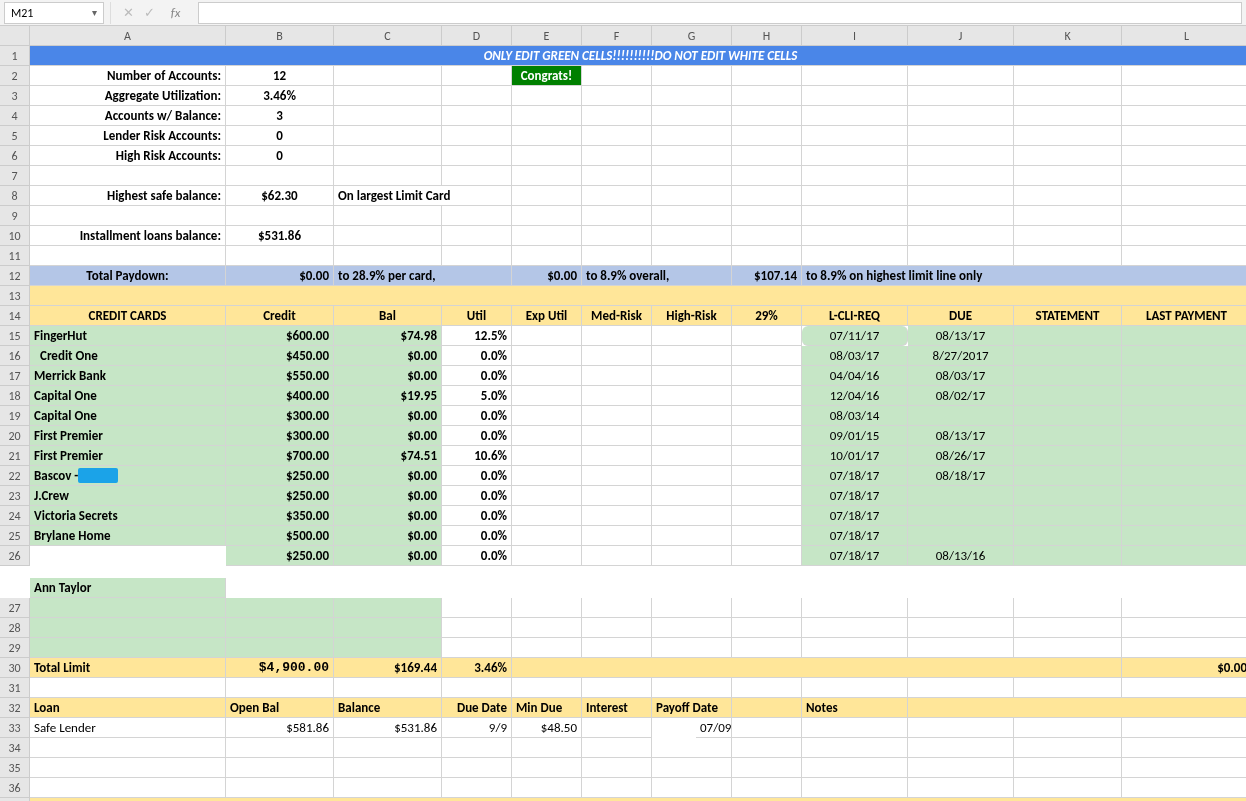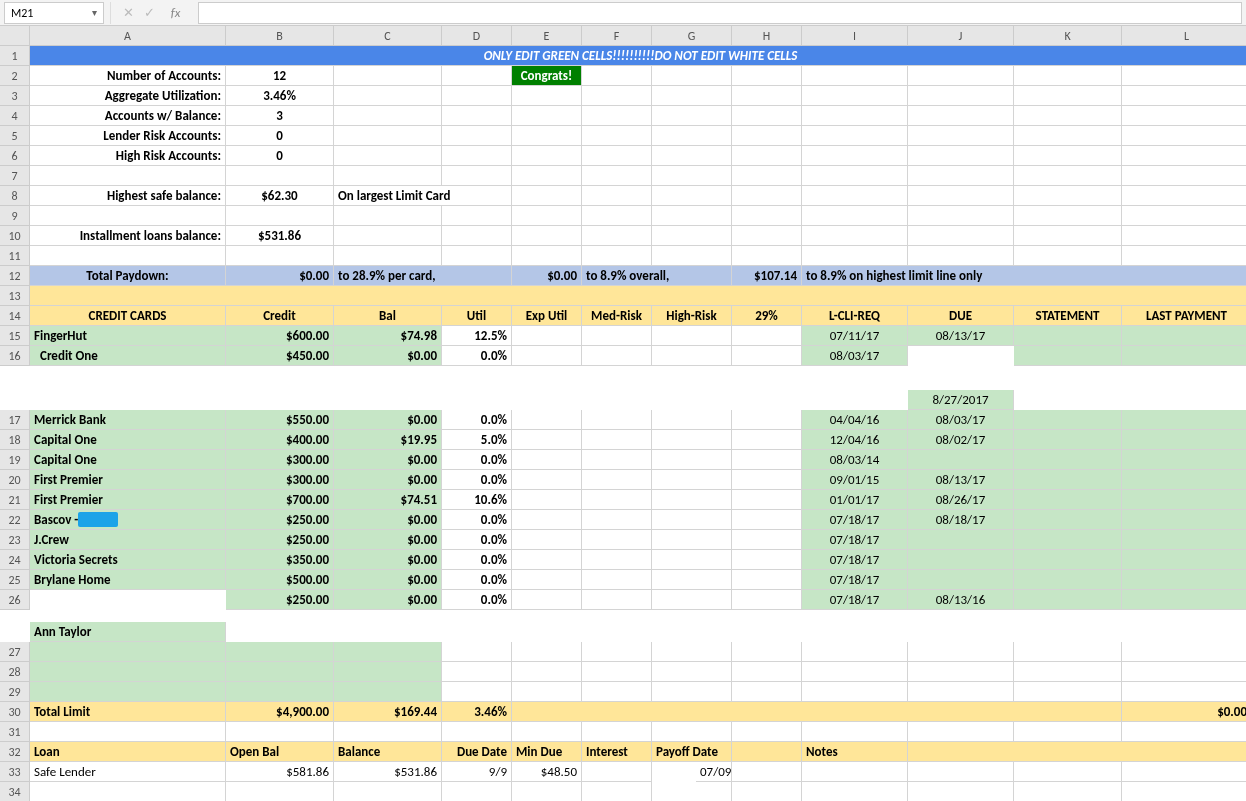--- a/index.html
+++ b/index.html
@@ -315,35 +315,35 @@
     <div class="cell yellow-row center" style="grid-column: span 1;">LAST PAYMENT</div>
     <div class="row-head">15</div>
     <div class="cell green-cell bold" style="grid-column: span 1;">FingerHut</div>
     <div class="cell green-cell right bold" style="grid-column: span 1;">$600.00</div>
     <div class="cell green-cell right bold" style="grid-column: span 1;">$74.98</div>
     <div class="cell right bold" style="grid-column: span 1;">12.5%</div>
     <div class="cell " style="grid-column: span 1;"></div>
     <div class="cell " style="grid-column: span 1;"></div>
     <div class="cell " style="grid-column: span 1;"></div>
     <div class="cell " style="grid-column: span 1;"></div>
-    <div class="cell green-cell center" style="grid-column: span 1;">07/11/17</div>
+    <div class="cell green-cell center" style="grid-column: span 1; border-radius: 6px;">07/11/17</div>
     <div class="cell green-cell center" style="grid-column: span 1;">08/13/17</div>
     <div class="cell green-cell" style="grid-column: span 1;"></div>
     <div class="cell green-cell" style="grid-column: span 1;"></div>
     <div class="row-head">16</div>
     <div class="cell green-cell bold" style="grid-column: span 1; padding-left: 10px;">Credit One</div>
     <div class="cell green-cell right bold" style="grid-column: span 1;">$450.00</div>
     <div class="cell green-cell right bold" style="grid-column: span 1;">$0.00</div>
     <div class="cell right bold" style="grid-column: span 1;">0.0%</div>
     <div class="cell " style="grid-column: span 1;"></div>
     <div class="cell " style="grid-column: span 1;"></div>
     <div class="cell " style="grid-column: span 1;"></div>
     <div class="cell " style="grid-column: span 1;"></div>
     <div class="cell green-cell center" style="grid-column: span 1;">08/03/17</div>
-    <div class="cell green-cell center" style="grid-column: span 1; margin-top: 44px;">8/27/2017</div>
+    <div class="cell green-cell center" style="grid-column: span 1;">8/27/2017</div>
     <div class="cell green-cell" style="grid-column: span 1;"></div>
     <div class="cell green-cell" style="grid-column: span 1;"></div>
     <div class="row-head">17</div>
     <div class="cell green-cell bold" style="grid-column: span 1;">Merrick Bank</div>
     <div class="cell green-cell right bold" style="grid-column: span 1;">$550.00</div>
     <div class="cell green-cell right bold" style="grid-column: span 1;">$0.00</div>
     <div class="cell right bold" style="grid-column: span 1;">0.0%</div>
     <div class="cell " style="grid-column: span 1;"></div>
     <div class="cell " style="grid-column: span 1;"></div>
     <div class="cell " style="grid-column: span 1;"></div>
@@ -393,21 +393,21 @@
     <div class="cell green-cell" style="grid-column: span 1;"></div>
     <div class="row-head">21</div>
     <div class="cell green-cell bold" style="grid-column: span 1;">First Premier</div>
     <div class="cell green-cell right bold" style="grid-column: span 1;">$700.00</div>
     <div class="cell green-cell right bold" style="grid-column: span 1;">$74.51</div>
     <div class="cell right bold" style="grid-column: span 1;">10.6%</div>
     <div class="cell " style="grid-column: span 1;"></div>
     <div class="cell " style="grid-column: span 1;"></div>
     <div class="cell " style="grid-column: span 1;"></div>
     <div class="cell " style="grid-column: span 1;"></div>
-    <div class="cell green-cell center" style="grid-column: span 1;">01/01/17</div>
+    <div class="cell green-cell center" style="grid-column: span 1;">10/01/17</div>
     <div class="cell green-cell center" style="grid-column: span 1;">08/26/17</div>
     <div class="cell green-cell" style="grid-column: span 1;"></div>
     <div class="cell green-cell" style="grid-column: span 1;"></div>
     <div class="row-head">22</div>
     <div class="cell green-cell bold" style="grid-column: span 1;">Bascov - <span class="redact">xxxxxx</span></div>
     <div class="cell green-cell right bold" style="grid-column: span 1;">$250.00</div>
     <div class="cell green-cell right bold" style="grid-column: span 1;">$0.00</div>
     <div class="cell right bold" style="grid-column: span 1;">0.0%</div>
     <div class="cell " style="grid-column: span 1;"></div>
     <div class="cell " style="grid-column: span 1;"></div>
@@ -503,21 +503,21 @@
     <div class="cell"></div>
     <div class="cell"></div>
     <div class="cell"></div>
     <div class="cell"></div>
     <div class="cell"></div>
     <div class="cell"></div>
     <div class="cell"></div>
     <div class="cell"></div>
     <div class="row-head">30</div>
     <div class="cell yellow-row bold" style="grid-column: span 1;">Total Limit</div>
-    <div class="cell yellow-row right bold" style="grid-column: span 1;">$4,900.00</div>
+    <div class="cell yellow-row right bold" style="grid-column: span 1; font-family: Liberation Mono, monospace;">$4,900.00</div>
     <div class="cell yellow-row right bold" style="grid-column: span 1;">$169.44</div>
     <div class="cell yellow-row right bold" style="grid-column: span 1;">3.46%</div>
     <div class="cell yellow-row" style="grid-column: span 7;"></div>
     <div class="cell yellow-row right bold" style="grid-column: span 1;">$0.00</div>
     <div class="row-head">31</div>
     <div class="cell"></div>
     <div class="cell"></div>
     <div class="cell"></div>
     <div class="cell"></div>
     <div class="cell"></div>

